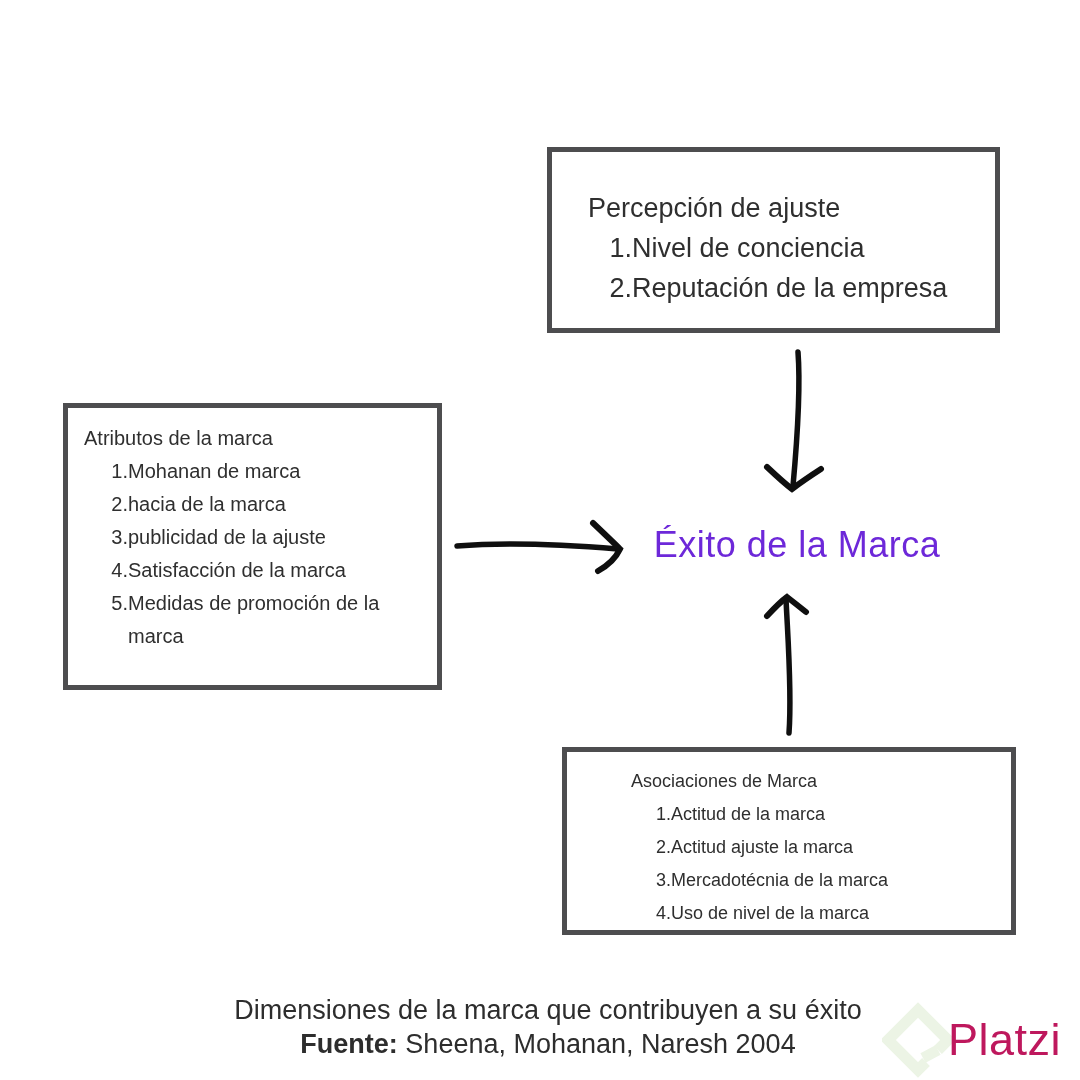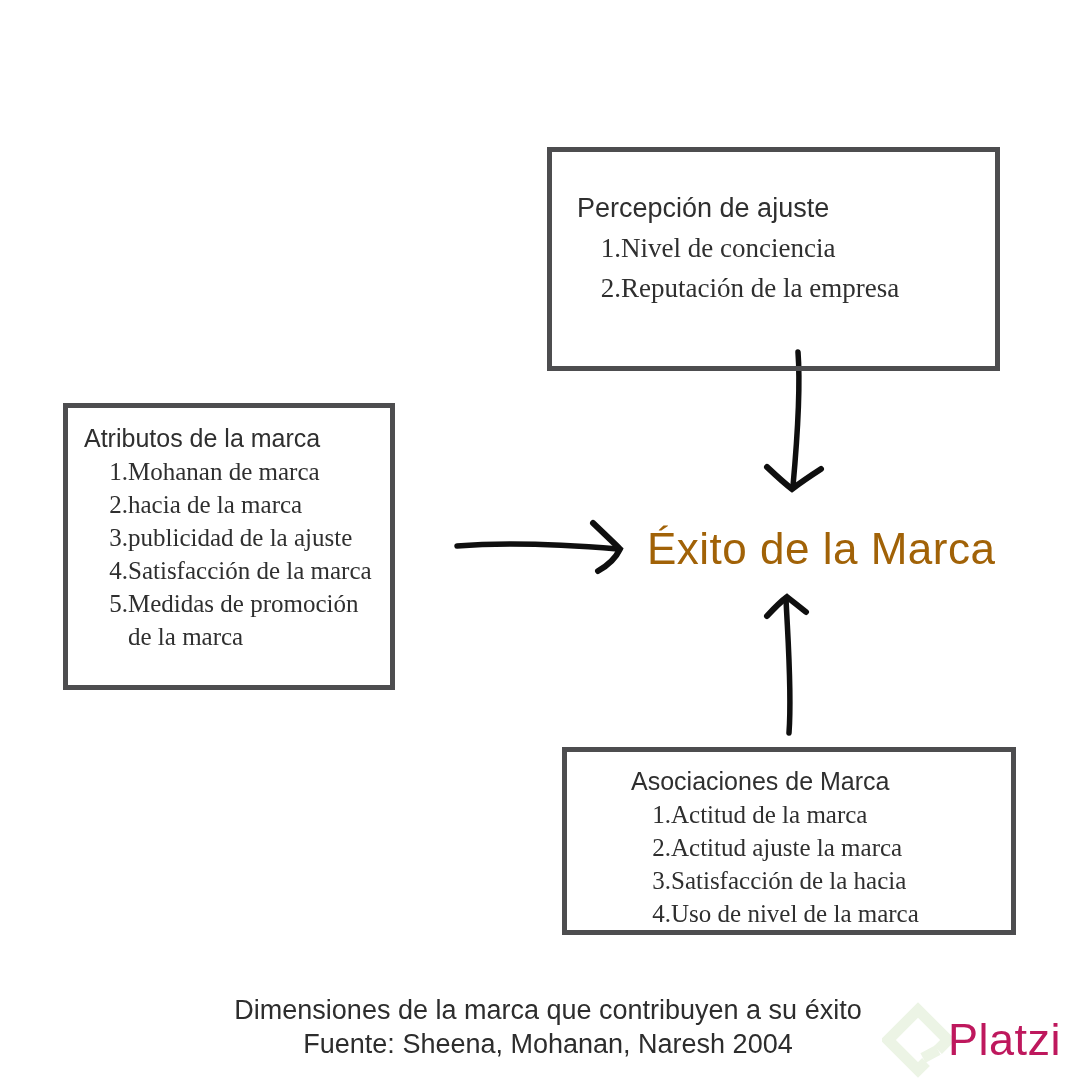--- a/index.html
+++ b/index.html
@@ -14,66 +14,65 @@
   
   .box::after{
     content:"";position:absolute;inset:0;border:5px solid #4d4d4f;
     pointer-events:none;z-index:5;
   }
   .box-title{white-space:nowrap;}
   .box ol{
     counter-reset: li;
     list-style:none;
     margin:0;
-    font-family:Liberation Serif, serif;
   }
   .box li{counter-increment: li;position:relative;}
   .box li::before{
     content: counter(li) ".";
     position:absolute;right:100%;
   }
 
   .box-perception{
-    left:547px;top:147px;width:453px;height:224px;
-    padding:41px 52px 0 30px;
+    left:547px;top:147px;width:453px;height:186px;
+    padding:41px 52px 0 41px;
     font-size:27px;line-height:40px;
   }
   .box-perception ol{padding-left:44px;}
 
   .box-attributes{
-    left:63px;top:403px;width:332px;height:287px;
+    left:63px;top:403px;width:379px;height:287px;
     padding:19px 8px 0 21px;
-    font-size:25px;line-height:33px;
+    font-size:20px;line-height:33px;
   }
   .box-attributes ol{padding-left:44px;}
 
   .box-associations{
     left:562px;top:747px;width:454px;height:188px;
     padding:18px 8px 0 69px;
-    font-size:25px;line-height:33px;
+    font-size:18px;line-height:33px;
   }
   .box-associations ol{padding-left:40px;}
 
   
   .center-title{
     position:absolute;left:647px;top:524px;width:300px;
-    text-align:center;font-size:44px;font-weight:300;color:#a16207;
+    text-align:center;font-size:36px;font-weight:300;color:#6d28d9;
     letter-spacing:0.5px;white-space:nowrap;z-index:2;
   }
 
   
   .arrow-layer{position:absolute;left:0;top:0;z-index:1;pointer-events:none;}
   .arrow-layer path{fill:none;stroke:#0f0f0f;stroke-linecap:round;}
 
   
   .caption{
     position:absolute;left:0;top:993px;width:1096px;text-align:center;
     font-size:27px;line-height:34px;color:#2d2d2d;z-index:2;
   }
-  .caption .source-label{font-weight:normal;}
+  .caption .source-label{font-weight:bold;}
 
   
   .watermark{position:absolute;left:882px;top:1002px;z-index:0;}
   .watermark-logo{position:absolute;left:0;top:0;}
   .watermark-text{
     position:absolute;left:66px;top:12px;
     font-size:45px;color:#be185d;letter-spacing:0.5px;
   }
 </style>
 </head>
@@ -111,21 +110,21 @@
       <li>Satisfacción de la marca</li>
       <li>Medidas de promoción de la marca</li>
     </ol>
 </div>
 
 <div class="box box-associations">
   <div class="box-title">Asociaciones de Marca</div>
   <ol>
       <li>Actitud de la marca</li>
       <li>Actitud ajuste la marca</li>
-      <li>Satisfacción de la hacia</li>
+      <li>Mercadotécnia de la marca</li>
       <li>Uso de nivel de la marca</li>
     </ol>
 </div>
 
 <div class="center-title">Éxito de la Marca</div>
 
 <div class="caption">
   <div>Dimensiones de la marca que contribuyen a su éxito</div>
   <div>
     <span class="source-label">Fuente:</span>

